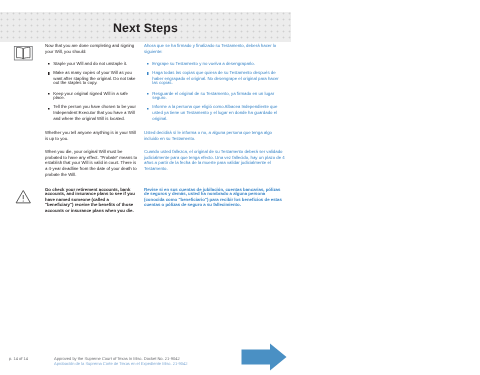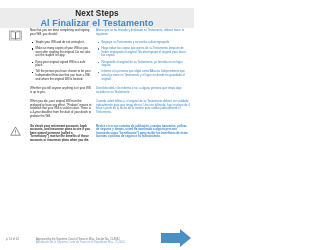--- a/index.html
+++ b/index.html
@@ -88,21 +88,20 @@
   }
 </style>
 </head>
 <body>
 
 <div class="page">
 
   <div class="header">
     <div class="header-inner">
       <div class="h-en">Next Steps</div>
-      <div class="h-es">Al Finalizar el Testamento</div>
     </div>
   </div>
 
   <div class="content">
 
     <div class="row">
       <div class="icon-col">
         <svg class="book-icon" viewBox="0 0 26 22">
           <rect x="1" y="2" width="24" height="18" fill="none" stroke="#6d6e71" stroke-width="1"></rect>
           <path d="M13 5 C10 3.2 7 3 4 3.4 L4 17 C7 16.6 10 16.8 13 18.3 Z" fill="#ffffff" stroke="#4a4a4a" stroke-width="1"></path>

